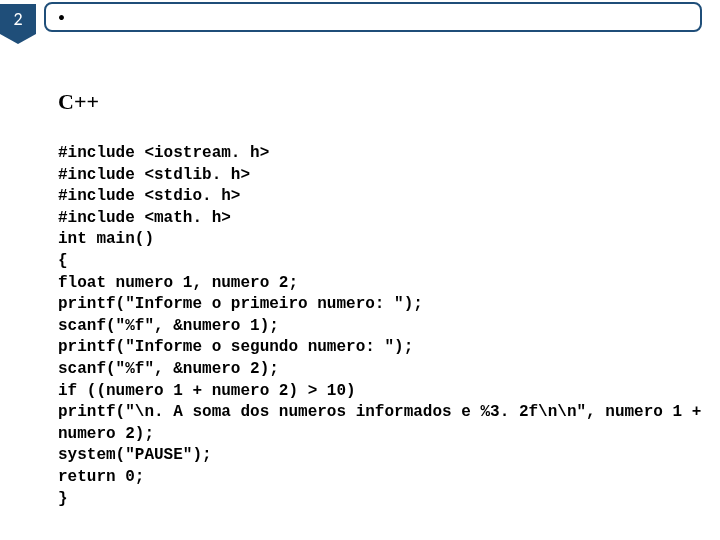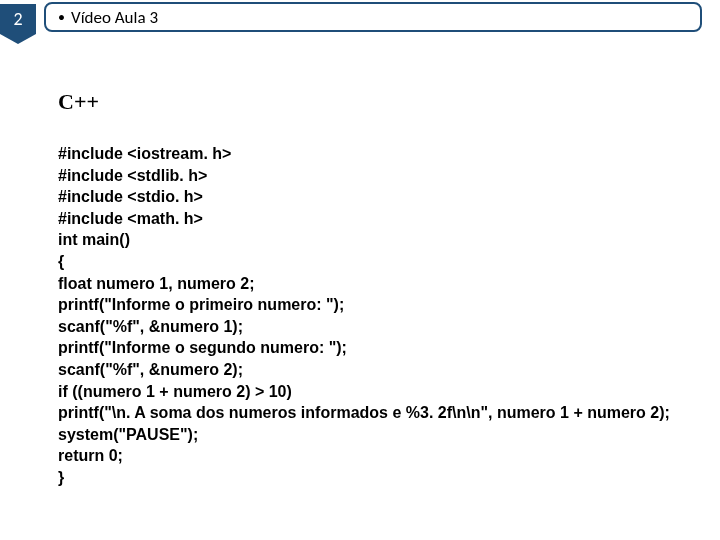--- a/index.html
+++ b/index.html
@@ -60,38 +60,37 @@
       padding: 55px 0 0 58px;
     }
     .lang-title {
       font-family: "Times New Roman", serif;
       font-weight: bold;
       font-size: 22px;
       color: #000;
       margin-bottom: 28px;
     }
     .code {
-      font-family: Liberation Sans, sans-serif;
+      font-family: Liberation Mono, monospace;
       font-size: 16px;
       font-weight: bold;
       color: #000;
       line-height: 1.35;
       white-space: pre-wrap;
     }
   </style>
 </head>
 <body>
 
 <div class="header-row">
   <div class="pentagon">
     <span>2</span>
   </div>
   <div class="title-pill">
     <span class="bullet">•</span>
-    <span>Vídeo Aula 3</span>
   </div>
 </div>
 
 <div class="content">
   <div class="lang-title">C++</div>
   <div class="code" id="code-block">#include &lt;iostream. h&gt;
 #include &lt;stdlib. h&gt;
 #include &lt;stdio. h&gt;
 #include &lt;math. h&gt;
 int main()

